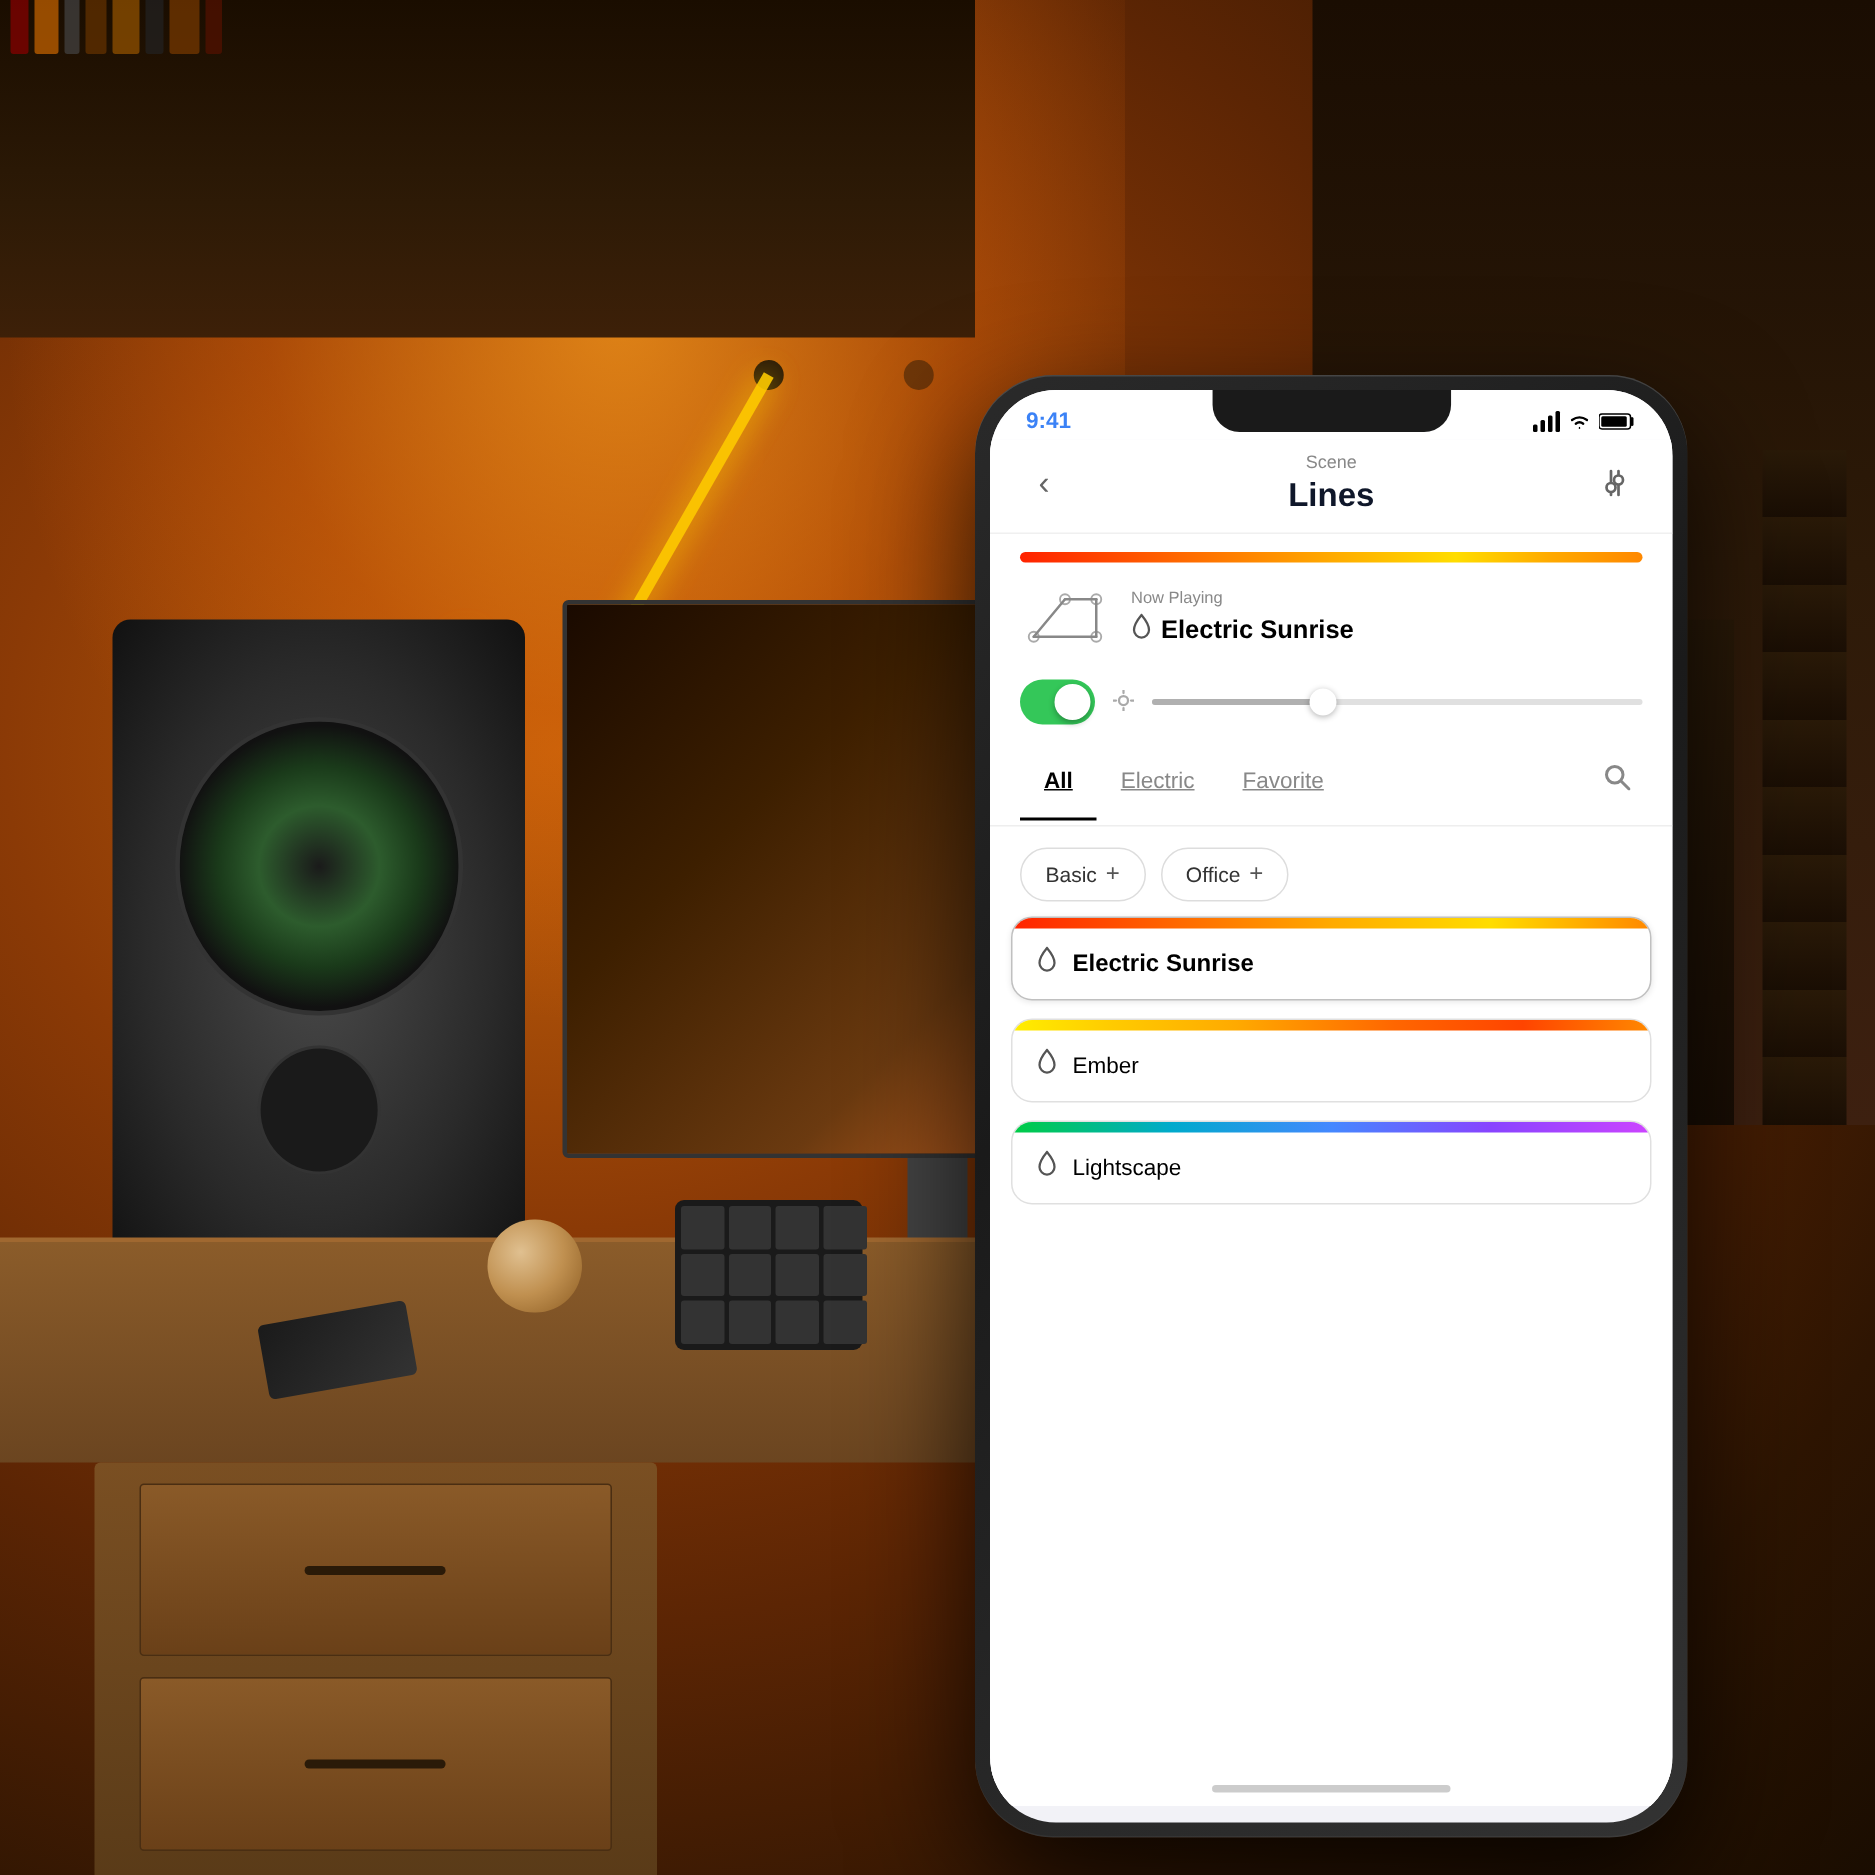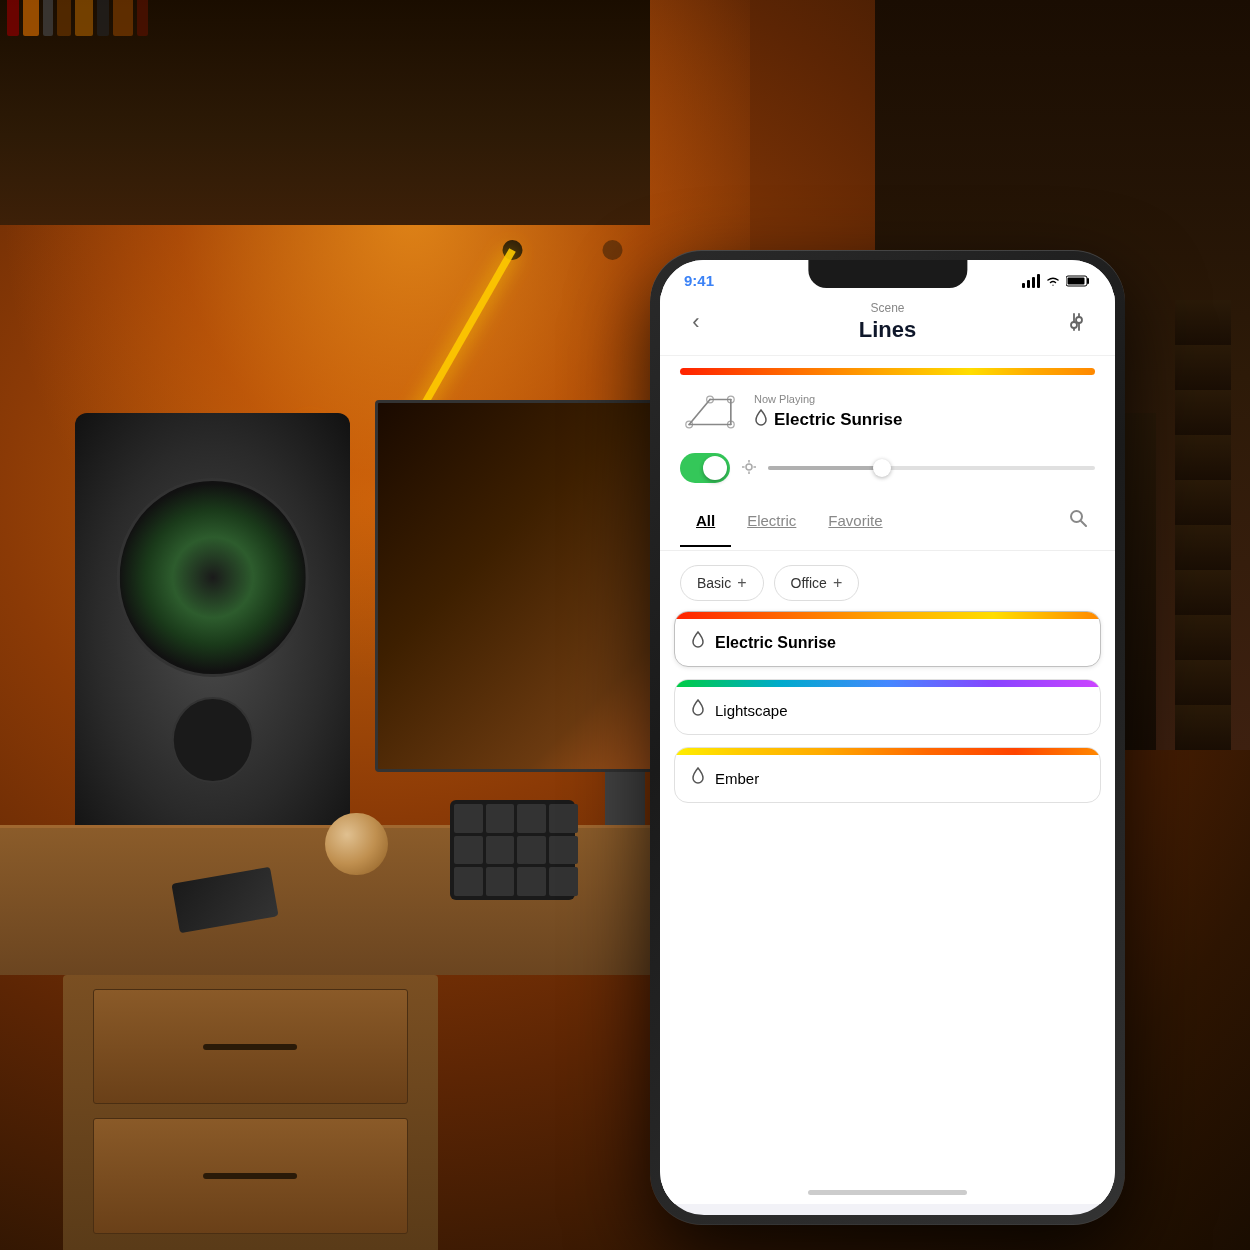--- a/index.html
+++ b/index.html
@@ -879,43 +879,43 @@
               <span class="scene-icon">
                 <svg width="14" height="18" viewBox="0 0 14 18">
                   <path d="M7 1 Q12 7 12 11 A5 5 0 0 1 2 11 Q2 7 7 1Z" fill="none" stroke="#555" stroke-width="1.5"></path>
                 </svg>
               </span>
               <span class="scene-name">Electric Sunrise</span>
             </div>
           </div>
 
           <div class="scene-card">
+            <div class="scene-color-bar" style="background: linear-gradient(90deg, #ffee00 0%, #ffcc00 15%, #ffaa00 35%, #ff6600 60%, #ff4400 80%, #ff8800 100%); height: 7px;"></div>
+            <div class="scene-card-content">
+              <span class="scene-icon">
+                <svg width="14" height="18" viewBox="0 0 14 18">
+                  <path d="M7 1 Q12 7 12 11 A5 5 0 0 1 2 11 Q2 7 7 1Z" fill="none" stroke="#555" stroke-width="1.5"></path>
+                </svg>
+              </span>
+              <span class="scene-name-regular">Ember</span>
+            </div>
+          </div>
+
+          <div class="scene-card">
             <div class="scene-color-bar" style="background: linear-gradient(90deg, #00cc44 0%, #00aacc 25%, #4488ff 50%, #8844ff 75%, #cc44ff 100%); height: 7px;"></div>
             <div class="scene-card-content">
               <span class="scene-icon">
                 <svg width="14" height="18" viewBox="0 0 14 18">
                   <path d="M7 1 Q12 7 12 11 A5 5 0 0 1 2 11 Q2 7 7 1Z" fill="none" stroke="#555" stroke-width="1.5"></path>
                 </svg>
               </span>
               <span class="scene-name-regular">Lightscape</span>
             </div>
           </div>
 
-          <div class="scene-card">
-            <div class="scene-color-bar" style="background: linear-gradient(90deg, #ffee00 0%, #ffcc00 15%, #ffaa00 35%, #ff6600 60%, #ff4400 80%, #ff8800 100%); height: 7px;"></div>
-            <div class="scene-card-content">
-              <span class="scene-icon">
-                <svg width="14" height="18" viewBox="0 0 14 18">
-                  <path d="M7 1 Q12 7 12 11 A5 5 0 0 1 2 11 Q2 7 7 1Z" fill="none" stroke="#555" stroke-width="1.5"></path>
-                </svg>
-              </span>
-              <span class="scene-name-regular">Ember</span>
-            </div>
-          </div>
-
         </div>
 
         <div class="home-indicator">
           <div class="home-bar"></div>
         </div>
 
       </div>
     </div>
   </div>
 </div>

